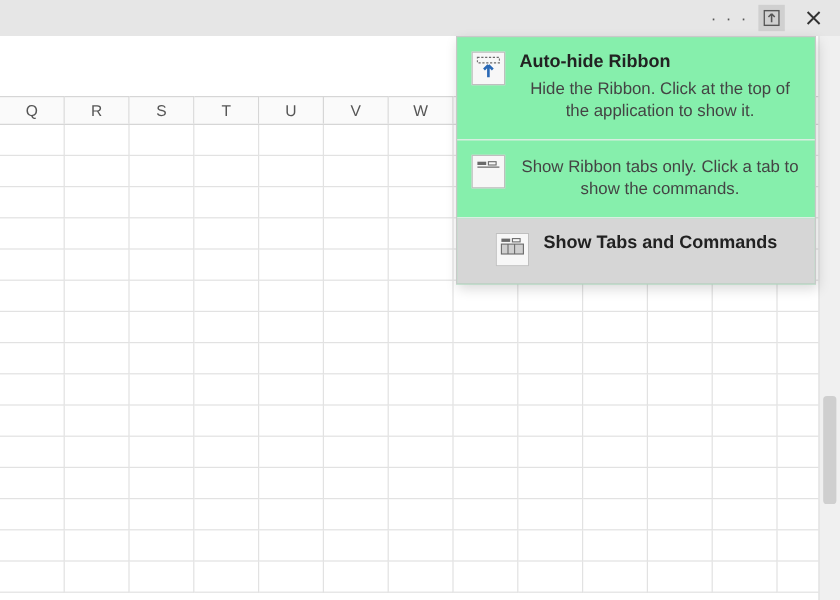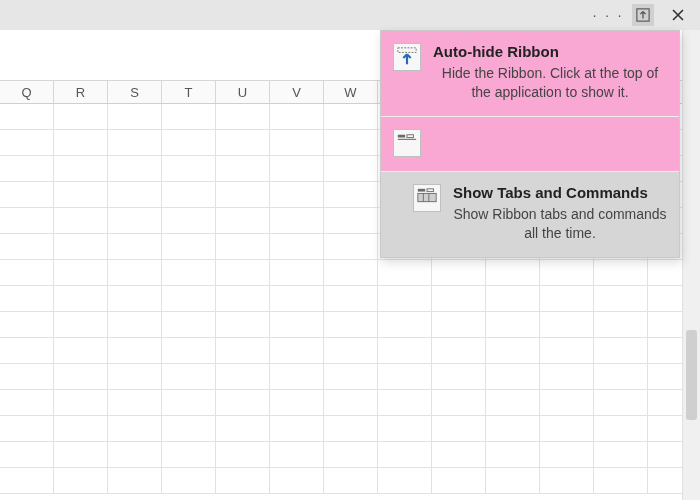--- a/index.html
+++ b/index.html
@@ -74,21 +74,21 @@
     position: absolute; left: 3px; right: 3px;
     top: 300px; height: 90px;
     background: #cfcfcf; border-radius: 3px;
     cursor: pointer;
   }
   
   .menu {
     position: absolute;
     top: 0px; right: 20px;
     width: 300px;
-    background: #f9a8d4;
+    background: #86efac;
     border: 1px solid #c9c9c9;
     box-shadow: 2px 4px 10px rgba(0,0,0,0.15);
     z-index: 10;
   }
   .menu-item {
     display: flex;
     padding: 12px 12px 14px 12px;
     gap: 12px;
     cursor: pointer;
   }
@@ -390,32 +390,32 @@
     </div>
     <div class="menu-item">
       <div class="menu-icon">
         <svg viewBox="0 0 24 24">
           <rect x="2" y="3" width="8" height="3" fill="#6a6a6a"></rect>
           <rect x="12" y="3" width="7" height="3" fill="none" stroke="#6a6a6a"></rect>
           <line x1="2" y1="8" x2="22" y2="8" stroke="#6a6a6a" stroke-width="1.2"></line>
         </svg>
       </div>
       <div class="menu-text">
+        <div class="menu-desc">Show Ribbon tabs only. Click a tab to show the commands.</div>
       </div>
     </div>
     <div class="menu-item selected">
       <div class="menu-icon">
         <svg viewBox="0 0 24 24">
           <rect x="2" y="2" width="8" height="3" fill="#6a6a6a"></rect>
           <rect x="12" y="2" width="7" height="3" fill="none" stroke="#6a6a6a"></rect>
           <rect x="2" y="7" width="20" height="9" fill="#cfcfcf" stroke="#6a6a6a"></rect>
           <line x1="8" y1="7" x2="8" y2="16" stroke="#6a6a6a"></line>
           <line x1="14" y1="7" x2="14" y2="16" stroke="#6a6a6a"></line>
         </svg>
       </div>
       <div class="menu-text">
         <div class="menu-title">Show Tabs and Commands</div>
-        <div class="menu-desc">Show Ribbon tabs and commands all the time.</div>
       </div>
     </div>
   </div>
 
 </div>
 
 </body></html>

